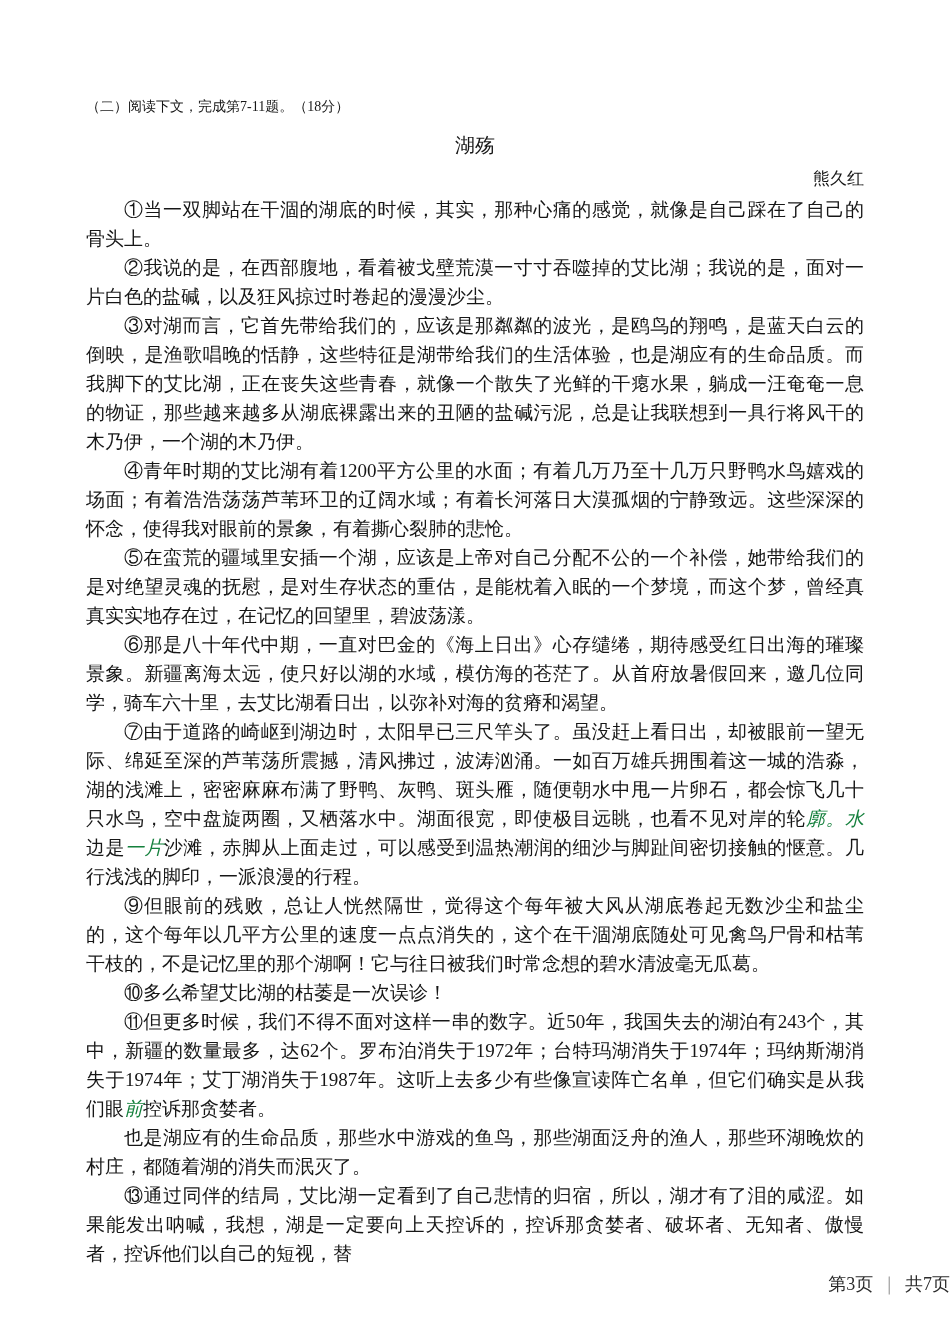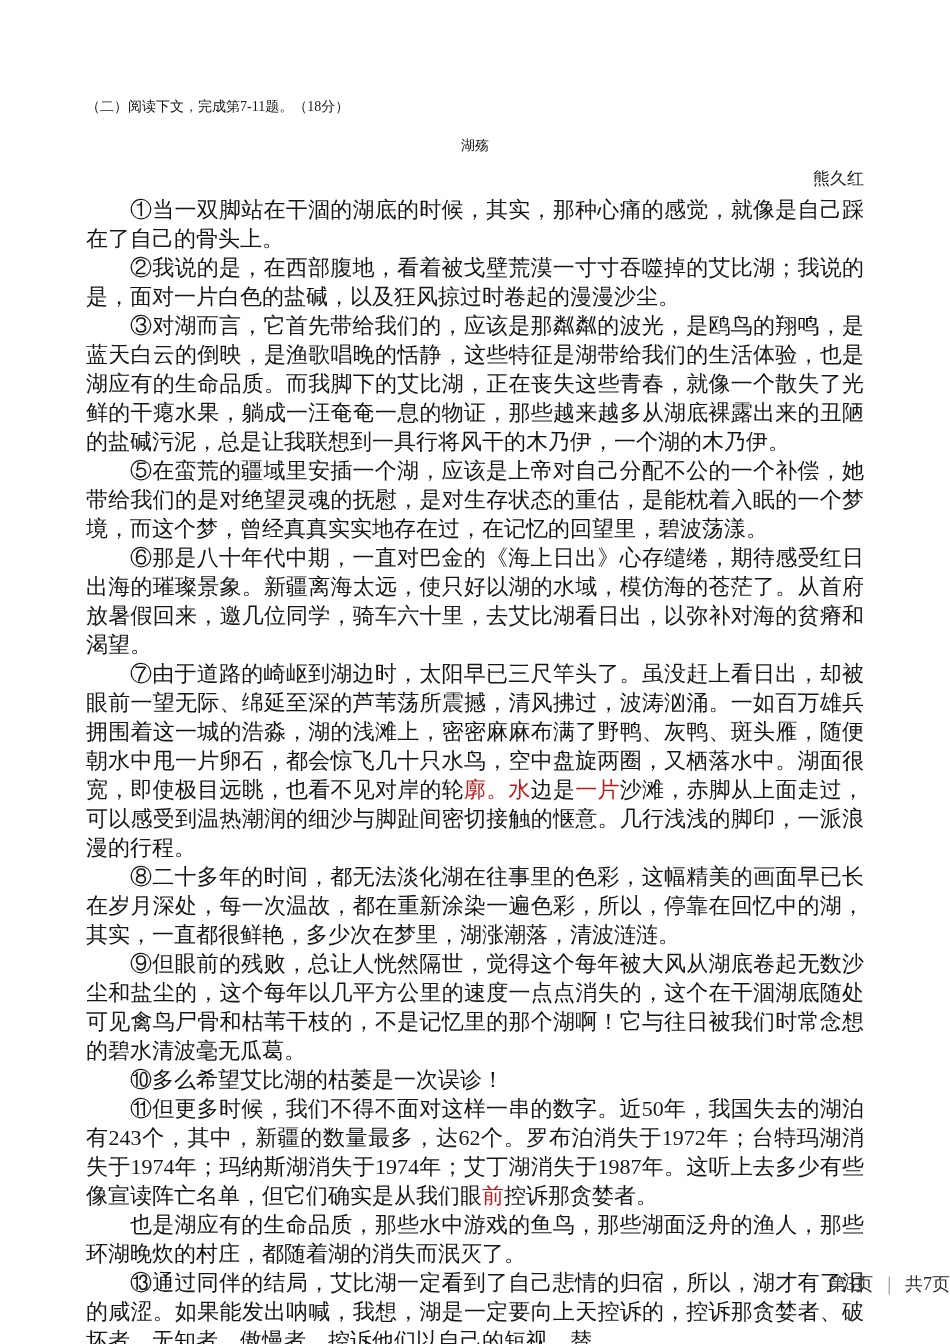--- a/index.html
+++ b/index.html
@@ -14,40 +14,40 @@
     overflow: hidden;
   }
   .sheet { padding: 92px 86px 0 86px; }
   .section-header {
     font-size: 14px;
     line-height: 29px;
     margin: 0 0 10px 0;
   }
   .doc-title {
     text-align: center;
-    font-size: 14px;
+    font-size: 20px;
     font-weight: normal;
     line-height: 29px;
     margin: 0 0 4px 0;
   }
   .doc-author {
     text-align: right;
     font-size: 17px;
     line-height: 29px;
     margin: 0 0 2px 0;
     padding-left: 250px; 
   }
   .para {
     margin: 0;
-    font-size: 22px;
+    font-size: 19px;
     line-height: 29px;
     text-align: justify;
     text-indent: 2em;
   }
-  .hl { color: #b91c1c; }
+  .hl { color: #15803d; font-style: italic; }
   .page-footer {
     position: absolute;
     left: 0;
     bottom: 48px;
     width: 100%;
     text-align: right;
     font-size: 18px;
     color: #2b2b2b;
   }
   .page-footer .sep { margin: 0 7px; color: #999999; }
@@ -60,24 +60,24 @@
   <p class="section-header">（二）阅读下文，完成第7-11题。（18分）</p>
 
   <h1 class="doc-title">湖殇</h1>
 
   <p class="doc-author">熊久红</p>
 
   <div>
     <p class="para"><span>①当一双脚站在干涸的湖底的时候，其实，那种心痛的感觉，就像是自己踩在了自己的骨头上。</span></p>
     <p class="para"><span>②我说的是，在西部腹地，看着被戈壁荒漠一寸寸吞噬掉的艾比湖；我说的是，面对一片白色的盐碱，以及狂风掠过时卷起的漫漫沙尘。</span></p>
     <p class="para"><span>③对湖而言，它首先带给我们的，应该是那粼粼的波光，是鸥鸟的翔鸣，是蓝天白云的倒映，是渔歌唱晚的恬静，这些特征是湖带给我们的生活体验，也是湖应有的生命品质。而我脚下的艾比湖，正在丧失这些青春，就像一个散失了光鲜的干瘪水果，躺成一汪奄奄一息的物证，那些越来越多从湖底裸露出来的丑陋的盐碱污泥，总是让我联想到一具行将风干的木乃伊，一个湖的木乃伊。</span></p>
+    <p class="para"><span>④青年时期的艾比湖有着1200平方公里的水面；有着几万乃至十几万只野鸭水鸟嬉戏的场面；有着浩浩荡荡芦苇环卫的辽阔水域；有着长河落日大漠孤烟的宁静致远。这些深深的怀念，使得我对眼前的景象，有着撕心裂肺的悲怆。</span></p>
     <p class="para"><span>⑤在蛮荒的疆域里安插一个湖，应该是上帝对自己分配不公的一个补偿，她带给我们的是对绝望灵魂的抚慰，是对生存状态的重估，是能枕着入眠的一个梦境，而这个梦，曾经真真实实地存在过，在记忆的回望里，碧波荡漾。</span></p>
     <p class="para"><span>⑥那是八十年代中期，一直对巴金的《海上日出》心存缱绻，期待感受红日出海的璀璨景象。新疆离海太远，使只好以湖的水域，模仿海的苍茫了。从首府放暑假回来，邀几位同学，骑车六十里，去艾比湖看日出，以弥补对海的贫瘠和渴望。</span></p>
     <p class="para"><span>⑦由于道路的崎岖到湖边时，太阳早已三尺竿头了。虽没赶上看日出，却被眼前一望无际、绵延至深的芦苇荡所震撼，清风拂过，波涛汹涌。一如百万雄兵拥围着这一城的浩淼，湖的浅滩上，密密麻麻布满了野鸭、灰鸭、斑头雁，随便朝水中甩一片卵石，都会惊飞几十只水鸟，空中盘旋两圈，又栖落水中。湖面很宽，即使极目远眺，也看不见对岸的轮</span><span class="hl">廓。水</span><span>边是</span><span class="hl">一片</span><span>沙滩，赤脚从上面走过，可以感受到温热潮润的细沙与脚趾间密切接触的惬意。几行浅浅的脚印，一派浪漫的行程。</span></p>
-    <p class="para"><span>⑧二十多年的时间，都无法淡化湖在往事里的色彩，这幅精美的画面早已长在岁月深处，每一次温故，都在重新涂染一遍色彩，所以，停靠在回忆中的湖，其实，一直都很鲜艳，多少次在梦里，湖涨潮落，清波涟涟。</span></p>
     <p class="para"><span>⑨但眼前的残败，总让人恍然隔世，觉得这个每年被大风从湖底卷起无数沙尘和盐尘的，这个每年以几平方公里的速度一点点消失的，这个在干涸湖底随处可见禽鸟尸骨和枯苇干枝的，不是记忆里的那个湖啊！它与往日被我们时常念想的碧水清波毫无瓜葛。</span></p>
     <p class="para"><span>⑩多么希望艾比湖的枯萎是一次误诊！</span></p>
     <p class="para"><span>⑪但更多时候，我们不得不面对这样一串的数字。近50年，我国失去的湖泊有243个，其中，新疆的数量最多，达62个。罗布泊消失于1972年；台特玛湖消失于1974年；玛纳斯湖消失于1974年；艾丁湖消失于1987年。这听上去多少有些像宣读阵亡名单，但它们确实是从我们眼</span><span class="hl">前</span><span>控诉那贪婪者。</span></p>
     <p class="para"><span>也是湖应有的生命品质，那些水中游戏的鱼鸟，那些湖面泛舟的渔人，那些环湖晚炊的村庄，都随着湖的消失而泯灭了。</span></p>
     <p class="para"><span>⑬通过同伴的结局，艾比湖一定看到了自己悲情的归宿，所以，湖才有了泪的咸涩。如果能发出呐喊，我想，湖是一定要向上天控诉的，控诉那贪婪者、破坏者、无知者、傲慢者，控诉他们以自己的短视，替</span></p>
   </div>
 
 </div>
 
 <div class="page-footer">

